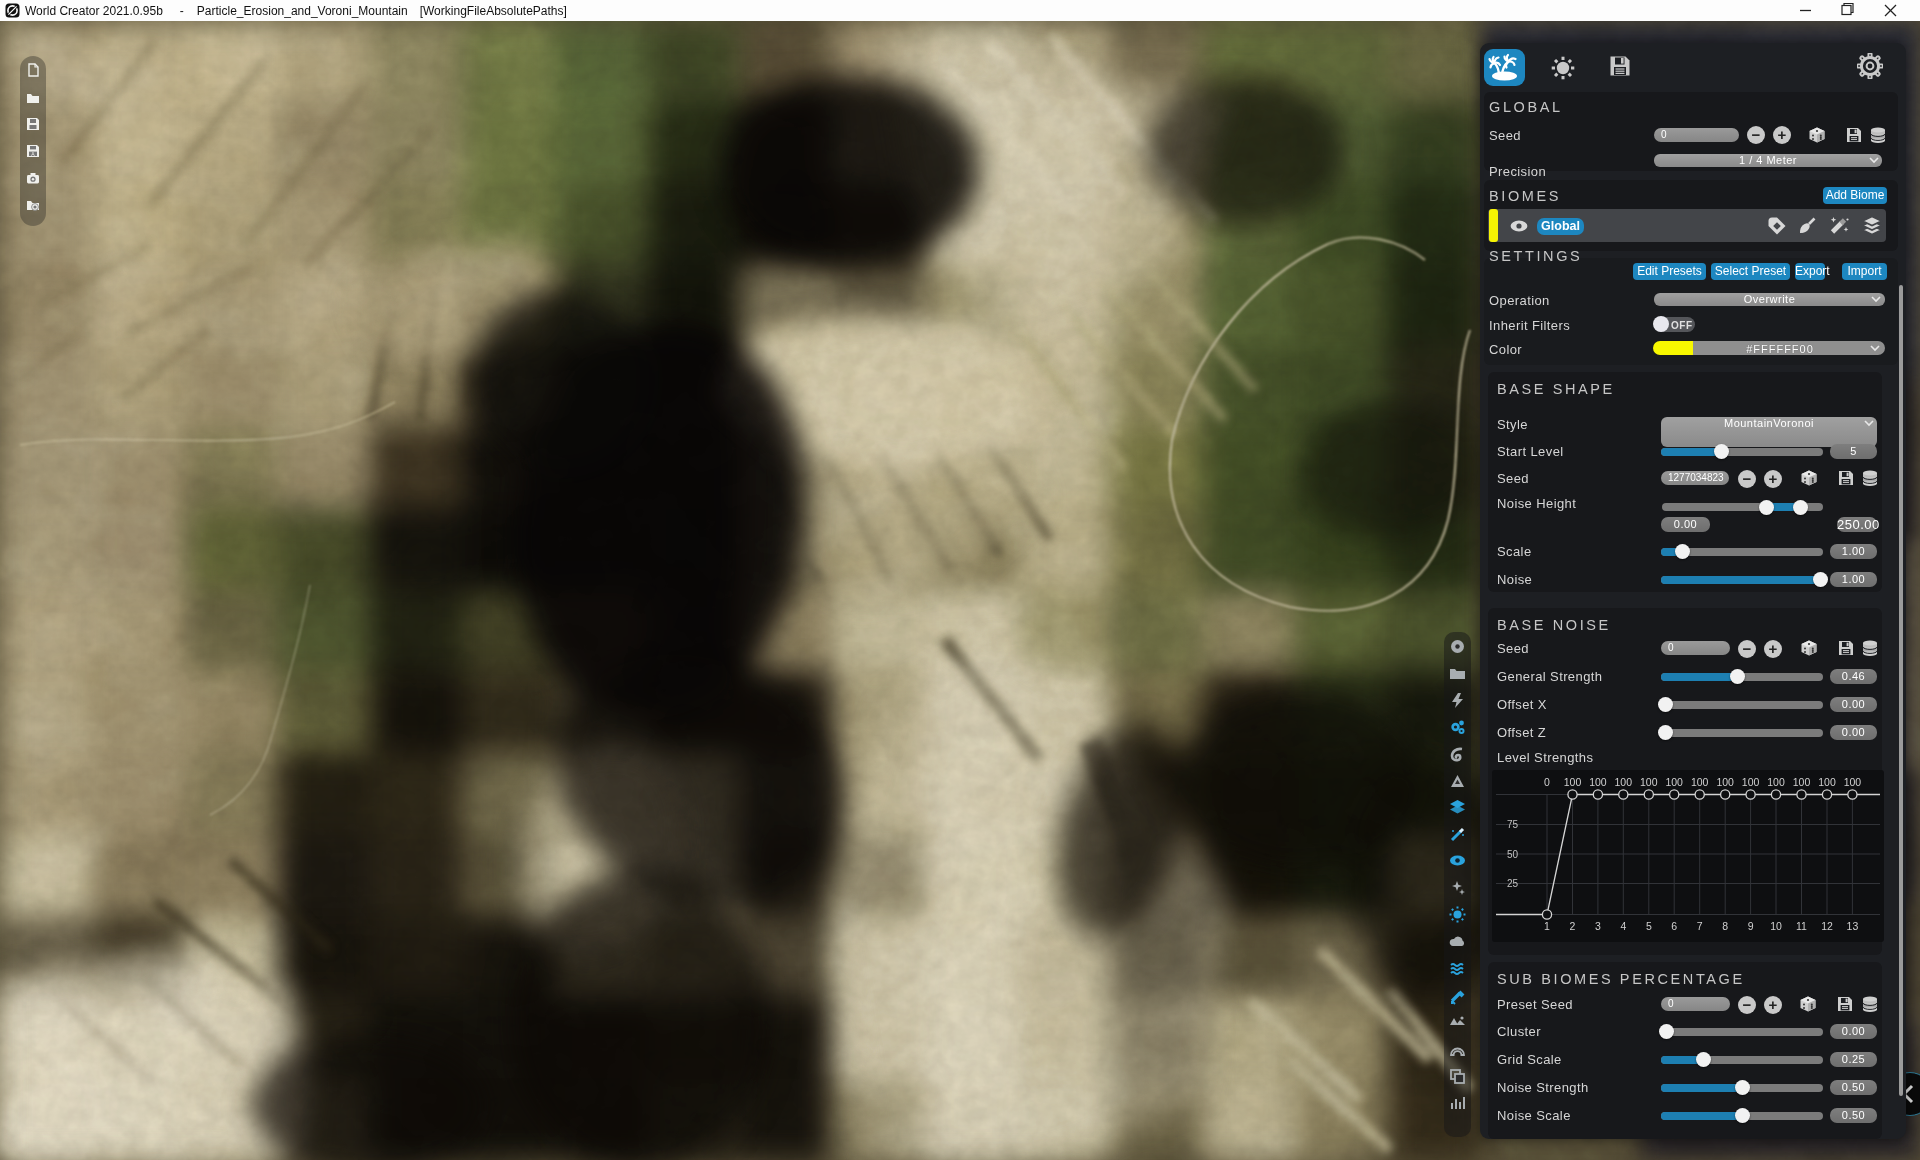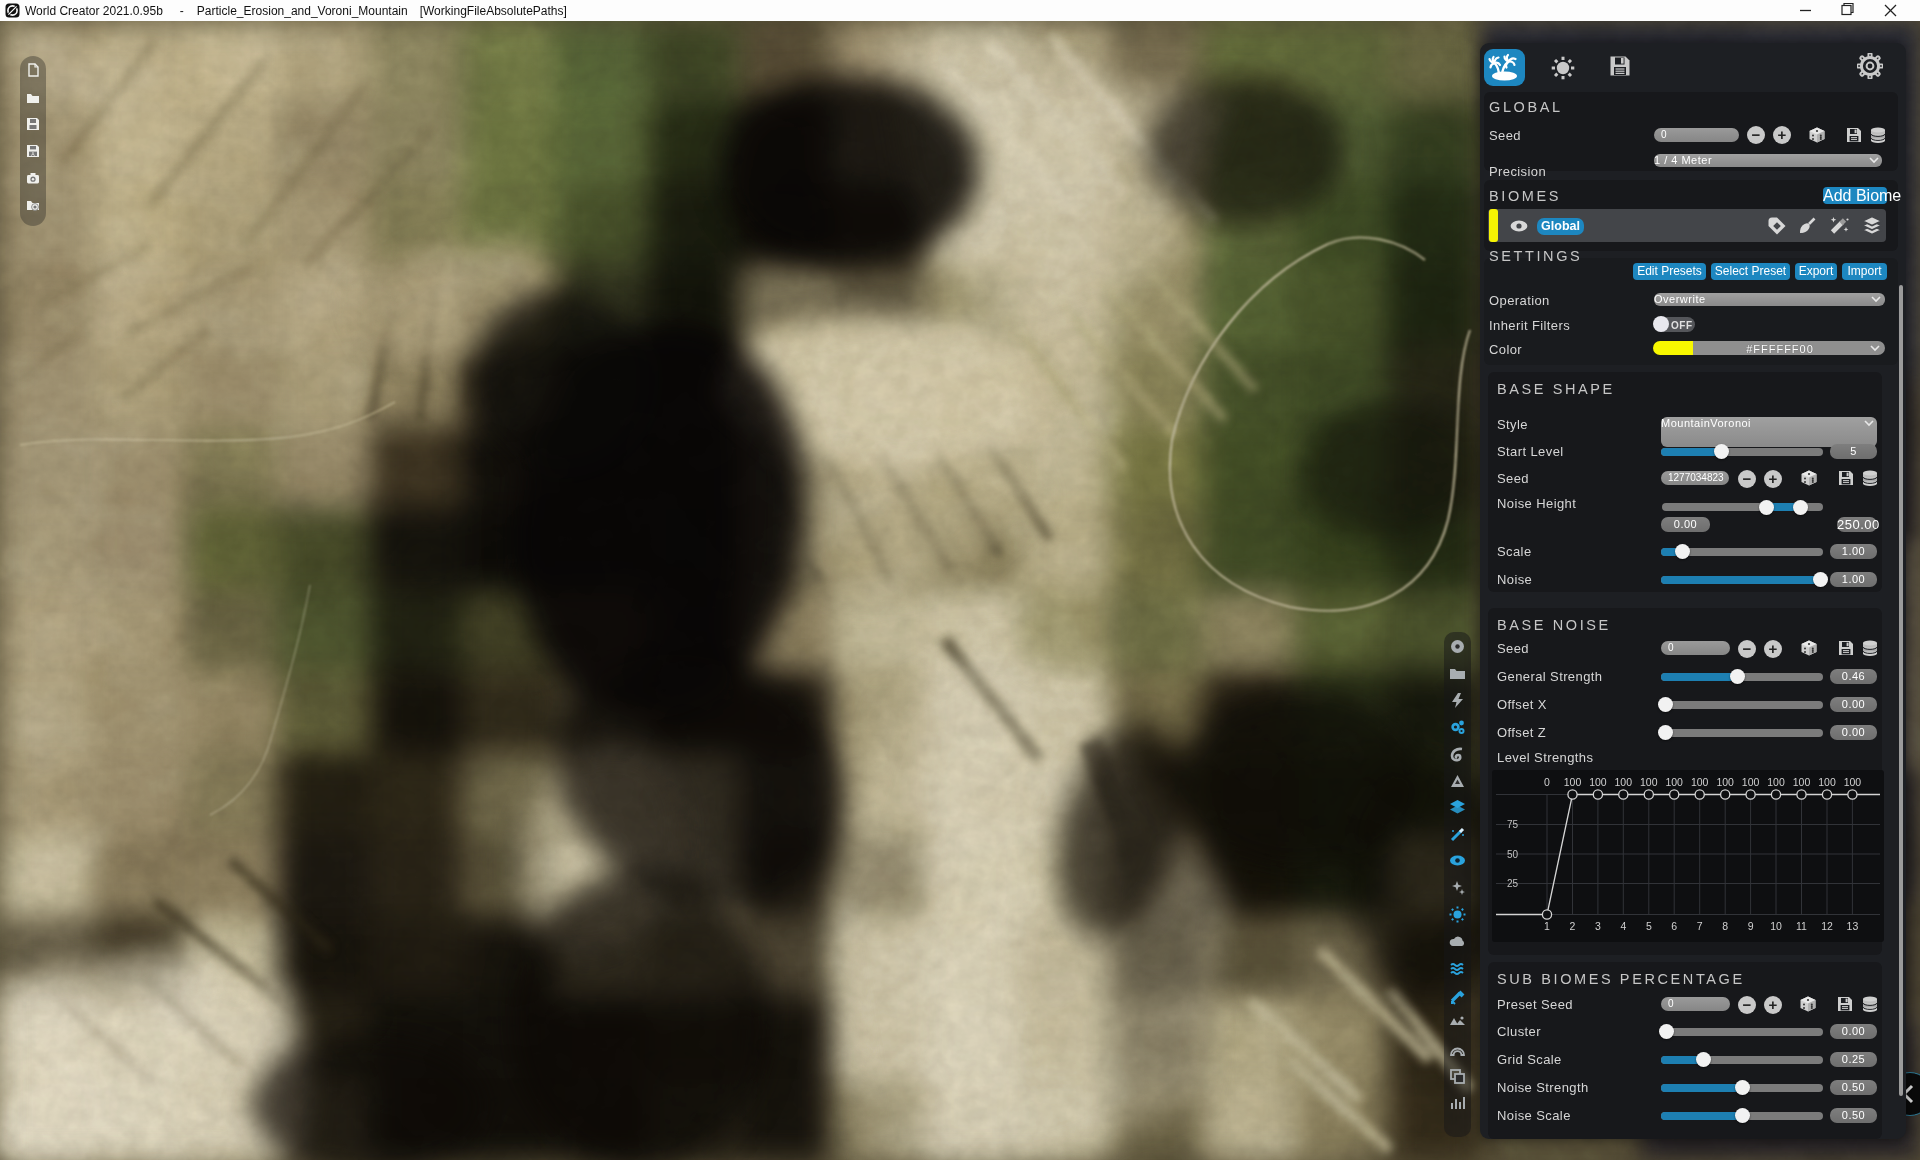--- a/index.html
+++ b/index.html
@@ -2,21 +2,21 @@
 <html><head><meta charset="utf-8"><style>
 
 *{margin:0;padding:0;box-sizing:border-box}
 html,body{width:1920px;height:1160px;overflow:hidden;background:#101010;
 font-family:"Liberation Sans",sans-serif;-webkit-font-smoothing:antialiased}
 .abs{position:absolute}
 .lbl{position:absolute;color:#d6d6d6;font-size:13px;letter-spacing:0.4px;white-space:nowrap}
 .hdr{position:absolute;color:#c6c6c6;font-size:14.5px;letter-spacing:2.6px;white-space:nowrap}
 .box{position:absolute;background:#17181b;border-radius:6px}
 .pill{position:absolute;background:linear-gradient(#a0a0a0,#8a8a8a);border-radius:6px;color:#fff;
-font-size:11px;line-height:13px;letter-spacing:0.5px}
+font-size:11px;text-align:center;line-height:13px;letter-spacing:0.5px}
 .inp{position:absolute;background:linear-gradient(#9a9a9a,#868686);border-radius:7px;color:#fff;font-size:10px;line-height:14px;padding-left:7px}
 .vbox{position:absolute;background:linear-gradient(#7e7e7e,#6e6e6e);border-radius:7px;color:#fff;font-size:11px;text-align:center;letter-spacing:0.5px}
 .btn{position:absolute;background:#1d87c0;border-radius:4px;color:#fff;font-size:12px;text-align:center;white-space:nowrap}
 .circ{position:absolute;background:#c9c9c9;border-radius:50%;color:#222;text-align:center;font-weight:bold}
 .track{position:absolute;height:8px;border-radius:4px;background:#7b7b7b}
 .fill{position:absolute;height:8px;border-radius:4px;background:#1d7fb2}
 .thumb{position:absolute;width:15px;height:15px;border-radius:50%;background:#f2f2f2;box-shadow:0 1px 2px rgba(0,0,0,.5)}
 .chev{position:absolute;width:12px;height:12px}
 
 </style></head><body>
@@ -592,21 +592,21 @@
       <path d="M1,11 a7,2.4 0 0 0 14,0"></path>
     </g>
   </svg>
 <div class="lbl" style="left:1489px;top:164px">Precision</div>
 <div class="pill" style="left:1654px;top:154px;width:228px;height:13px">1 / 4 Meter</div>
 <svg class="chev" style="left:1868px;top:154px" viewBox="0 0 12 12">
     <polyline points="2,4 6,8 10,4" fill="none" stroke="#e8e8e8" stroke-width="1.6"></polyline>
   </svg>
 <div class="box" style="left:1484px;top:180px;width:414px;height:71px"></div>
 <div class="hdr" style="left:1489px;top:188px">BIOMES</div>
-<div class="btn" style="left:1823px;top:187px;width:64px;height:17px;line-height:17px;font-size:16px">Add Biome</div>
+<div class="btn" style="left:1823px;top:187px;width:64px;height:17px;line-height:17px;font-size:12px">Add Biome</div>
 <div class="abs" style="left:1488px;top:209px;width:398px;height:33px;background:#434549;border-radius:4px"></div>
 <div class="abs" style="left:1489px;top:209px;width:9px;height:33px;background:#f6f303;border-radius:3px"></div>
 <svg width="18" height="14" viewBox="0 0 18 14" style="position:absolute;left:1510px;top:219px">
     <ellipse cx="9" cy="7" rx="8.4" ry="5.4" fill="#d8d8d8"></ellipse>
     <circle cx="9" cy="7" r="2.6" fill="#434549"></circle>
   </svg>
 <div class="btn" style="left:1537px;top:218px;width:47px;height:17px;line-height:17px;font-size:12.5px;font-weight:bold;border-radius:7px">Global</div>
 <svg width="20" height="20" viewBox="0 0 20 20" style="position:absolute;left:1767px;top:216px">
     <path d="M10,1.5 L18.5,10 L10,18.5 L1.5,10 L1.5,5 Q1.5,1.5 5,1.5 Z" fill="#d8d8d8" transform="rotate(0 10 10)"></path>
     <rect x="7.3" y="7.3" width="5.4" height="5.4" fill="#434549" transform="rotate(45 10 10)"></rect>
@@ -625,21 +625,21 @@
   </svg>
 <svg width="22" height="21" viewBox="0 0 22 21" style="position:absolute;left:1861px;top:215px">
     <polygon points="11,10.5 20.5,15 11,19.5 1.5,15" fill="#d8d8d8" stroke="#434549" stroke-width="1.6"></polygon>
     <polygon points="11,6 20.5,10.5 11,15 1.5,10.5" fill="#d8d8d8" stroke="#434549" stroke-width="1.6"></polygon>
     <polygon points="11,1.5 20.5,6 11,10.5 1.5,6" fill="#d8d8d8" stroke="#434549" stroke-width="1.6"></polygon>
   </svg>
 <div class="box" style="left:1484px;top:258px;width:414px;height:107px;background:#191b1e"></div>
 <div class="hdr" style="left:1489px;top:248px">SETTINGS</div>
 <div class="btn" style="left:1633px;top:263px;width:73px;height:17px;line-height:17px">Edit Presets</div>
 <div class="btn" style="left:1711px;top:263px;width:79px;height:17px;line-height:17px">Select Preset</div>
-<div class="btn" style="left:1795px;top:263px;width:42px;height:17px;line-height:17px">Export</div>
+<div class="btn" style="left:1795px;top:263px;width:30px;height:17px;line-height:17px">Export</div>
 <div class="btn" style="left:1842px;top:263px;width:45px;height:17px;line-height:17px">Import</div>
 <div class="lbl" style="left:1489px;top:293px">Operation</div>
 <div class="pill" style="left:1654px;top:293px;width:231px;height:13px">Overwrite</div>
 <svg class="chev" style="left:1870px;top:293px" viewBox="0 0 12 12">
     <polyline points="2,4 6,8 10,4" fill="none" stroke="#e8e8e8" stroke-width="1.6"></polyline>
   </svg>
 <div class="lbl" style="left:1489px;top:318px">Inherit Filters</div>
 <div class="abs" style="left:1654px;top:317px;width:41px;height:15px;background:#54565a;border-radius:8px"></div>
 <div class="abs" style="left:1653px;top:316px;width:16px;height:16px;background:#e8e8ee;border-radius:50%"></div>
 <div class="abs" style="left:1671px;top:320px;font-size:10px;color:#e0e0e0;font-weight:bold;letter-spacing:0.5px">OFF</div>

